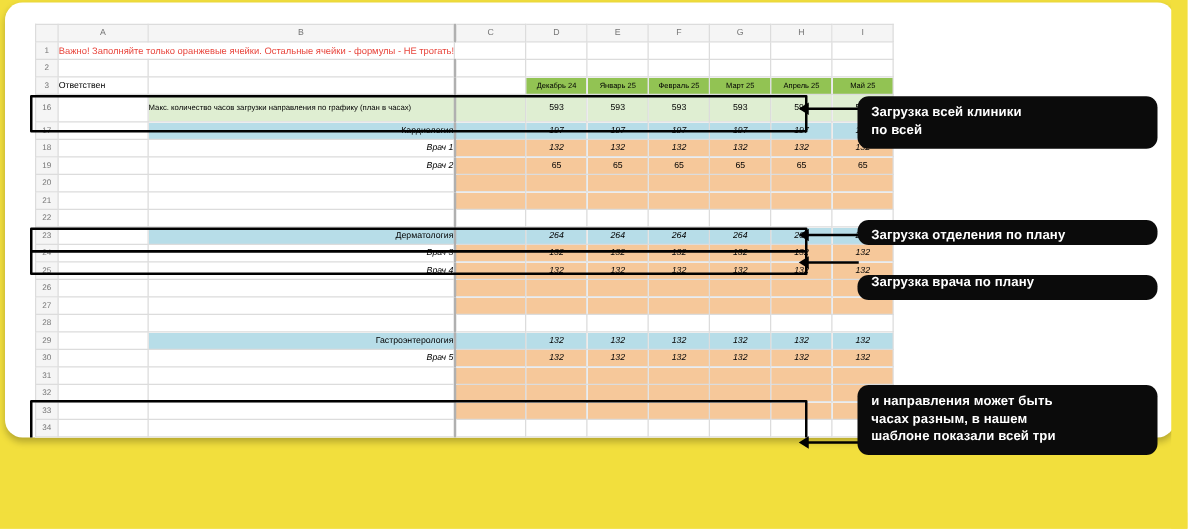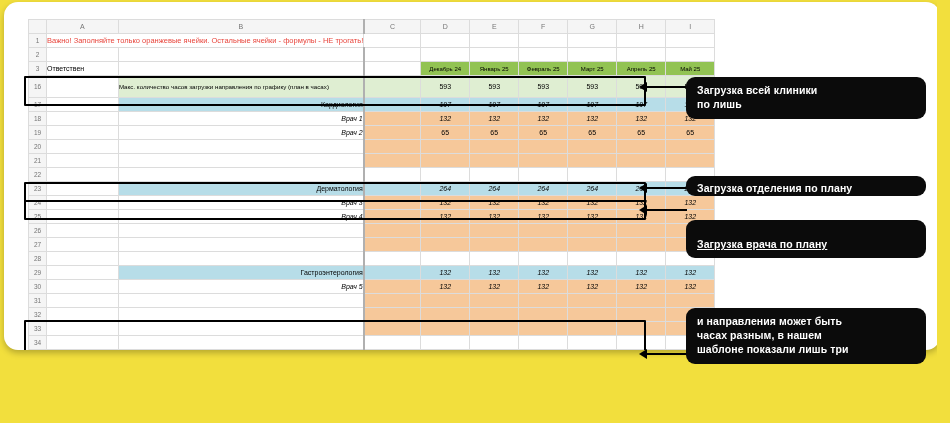--- a/index.html
+++ b/index.html
@@ -480,32 +480,32 @@
   <div class="arrow" style="left:639px;top:183px;"></div>
 
   <div class="leader" style="left:645px;top:209px;width:42px;"></div>
   <div class="arrow" style="left:639px;top:205px;"></div>
 
   <div class="leader" style="left:645px;top:353px;width:42px;"></div>
   <div class="arrow" style="left:639px;top:349px;"></div>
 
   <div class="callout" style="left:686px;top:64px;width:218px;margin-top:13px;">
     <div>Загрузка всей клиники</div>
-    <div>по лишь</div>
+    <div>по всей</div>
   </div>
 
   <div class="callout" style="left:686px;top:176px;width:218px;padding-top:6px;padding-bottom:0;">
     <div>Загрузка отделения по плану</div>
   </div>
 
-  <div class="callout" style="left:686px;top:220px;width:218px;padding-top:18px;padding-bottom:6px;text-decoration:underline;">
+  <div class="callout" style="left:686px;top:220px;width:218px;padding-top:0;padding-bottom:6px;">
     <div>Загрузка врача по плану</div>
   </div>
 
   <div class="callout" style="left:686px;top:308px;width:218px;">
     <div>и направления может быть</div>
     <div>часах разным, в нашем</div>
-    <div>шаблоне показали лишь три</div>
+    <div>шаблоне показали всей три</div>
   </div>
 
   <div class="yellow-strip-bottom"></div>
   <div class="yellow-strip-right"></div>
 </div>
 
 </body></html>

